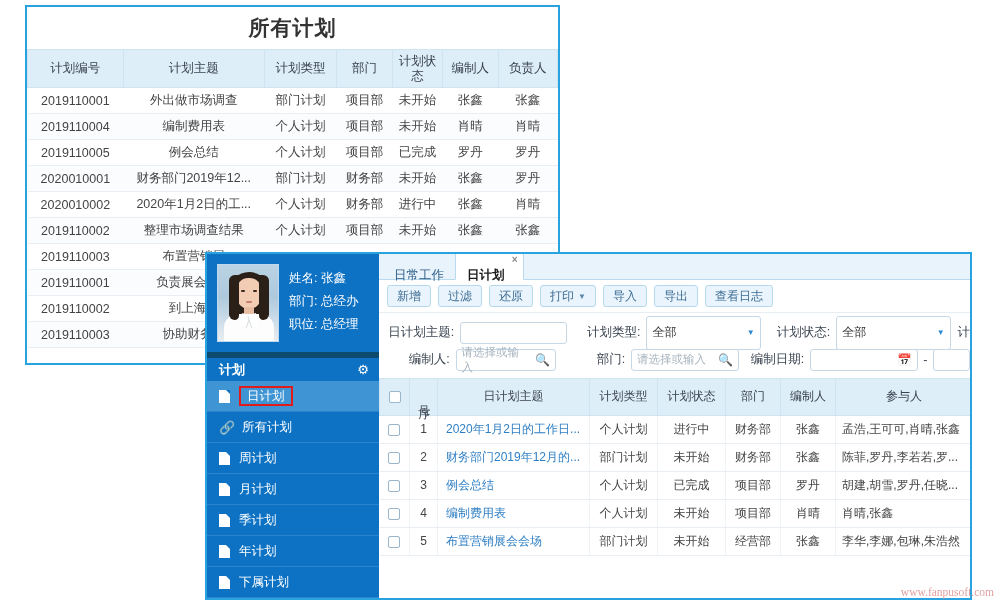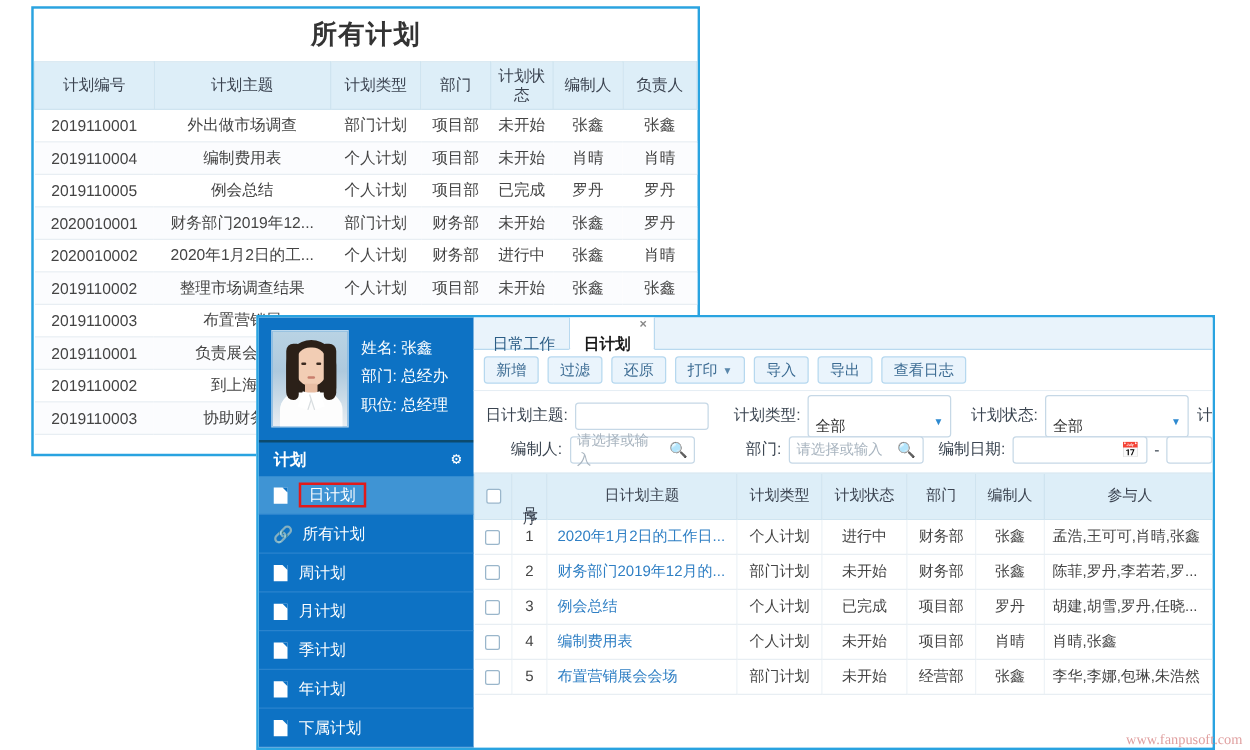--- a/index.html
+++ b/index.html
@@ -94,23 +94,22 @@
   #avatar .neck { position:absolute; left:26px; top:42px; width:10px; height:9px; background:#e8bda3; }
   #avatar .shirt { position:absolute; left:6px; top:49px; width:50px; height:30px; background:#fdfdfd; border-radius:14px 14px 0 0; }
   #avatar .collar-l { position:absolute; left:22px; top:49px; width:9px; height:13px; background:#ffffff; transform: rotate(18deg); border-right:1px solid #d8dde0; }
   #avatar .collar-r { position:absolute; left:31px; top:49px; width:9px; height:13px; background:#ffffff; transform: rotate(-18deg); border-left:1px solid #d8dde0; }
 
   #profile-info { padding-top: 3px; font-size: 12.5px; line-height: 23px; color: #fff; }
   #plan-head {
     height: 30px; display: flex; align-items: center;
     padding: 0 10px 0 12px;
     font-size: 13px; font-weight: bold;
-    border-top: 2px solid #0c4a6e;
+    border-top: 6px solid #0c4a6e;
     background: #0d72c4;
-    font-family: Liberation Mono, monospace;
   }
   #plan-head .gear { margin-left: auto; font-size: 13px; }
   #menu { flex: 1; }
   .menu-item {
     height: 31px; display: flex; align-items: center;
     padding-left: 12px; gap: 9px;
     font-size: 12.5px; color: #ffffff;
     border-bottom: 1px solid #2a83cd;
   }
   .menu-item.active { background: #3f94d4; }
@@ -169,21 +168,21 @@
   .fin {
     height: 22px; border: 1px solid #c6d8e6; border-radius: 3px;
     background: #fff; display: flex; align-items: center;
     padding: 0 5px; font-size: 12px; color: #333; gap: 12px;
   }
   .fin .ph { color: #a8b4bf; font-size: 11.5px; }
   .fin .mag { margin-left: auto; color: #2e8ad0; font-size: 12px; }
   .fin .cal { margin-left: auto; color: #2e8ad0; font-size: 12px; }
   .fsel {
     height: 22px; border: 1px solid #c6d8e6; border-radius: 3px;
-    background: #fff; display: flex; 
+    background: #fff; display: flex; align-items: center;
     padding: 16px 5px; font-size: 12px; color: #333;
   }
   .fsel .caret2 { margin-left: auto; color: #2e8ad0; font-size: 8px; }
 
   
   #dgrid-wrap { flex: 1; overflow: hidden; border-top: 1px solid #cfe4f0; }
   #dgrid { border-collapse: collapse; width: 100%; table-layout: fixed; }
   #dgrid th {
     background: #ddeef8; border: 1px solid #cfe4f0; border-top: none;
     font-weight: normal; font-size: 12px; color: #3b4350;

